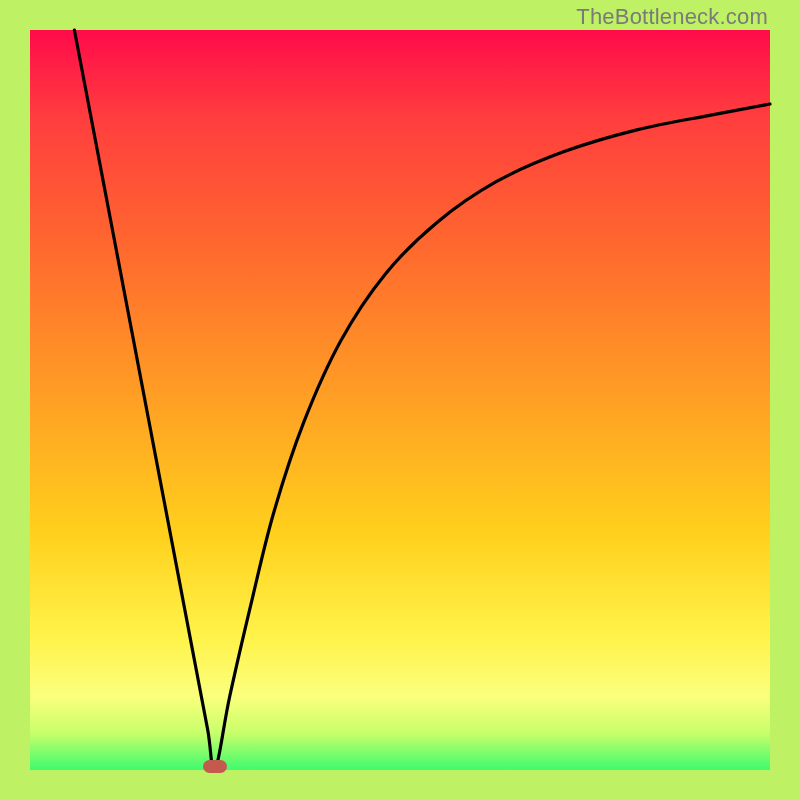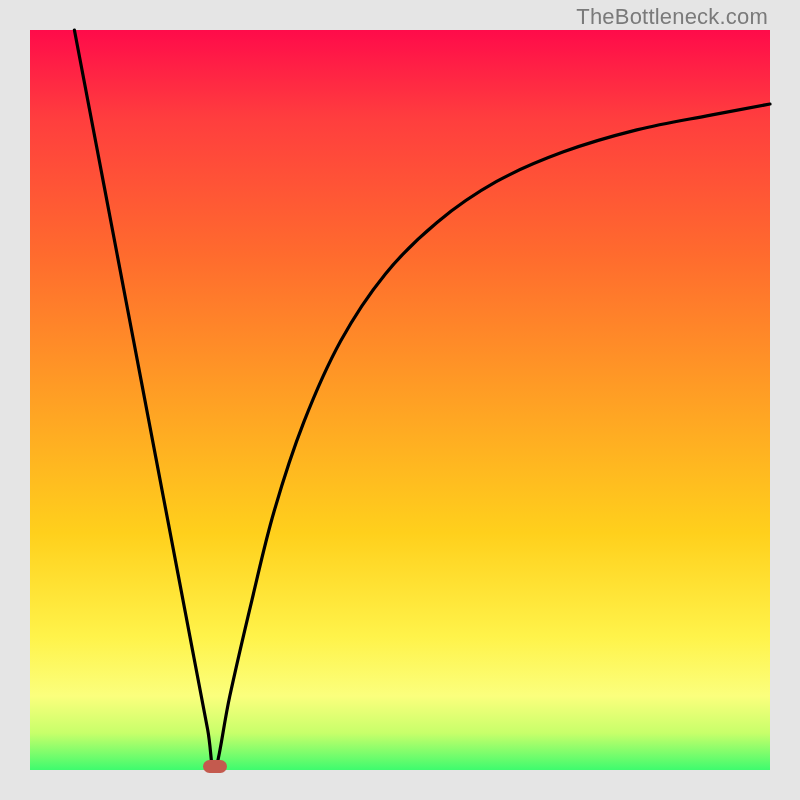--- a/index.html
+++ b/index.html
@@ -8,21 +8,21 @@
     width: 800px;
     height: 800px;
     overflow: hidden;
     background: #000;
     font-family: Arial, Helvetica, sans-serif;
   }
   .frame {
     position: relative;
     width: 800px;
     height: 800px;
-    background: #e5e5e5;
+    background: #bef264;
   }
   .plot {
     position: absolute;
     left: 30px;
     top: 30px;
     width: 740px;
     height: 740px;
     
     background: linear-gradient(to bottom,
       #ff0b4a 0%,

